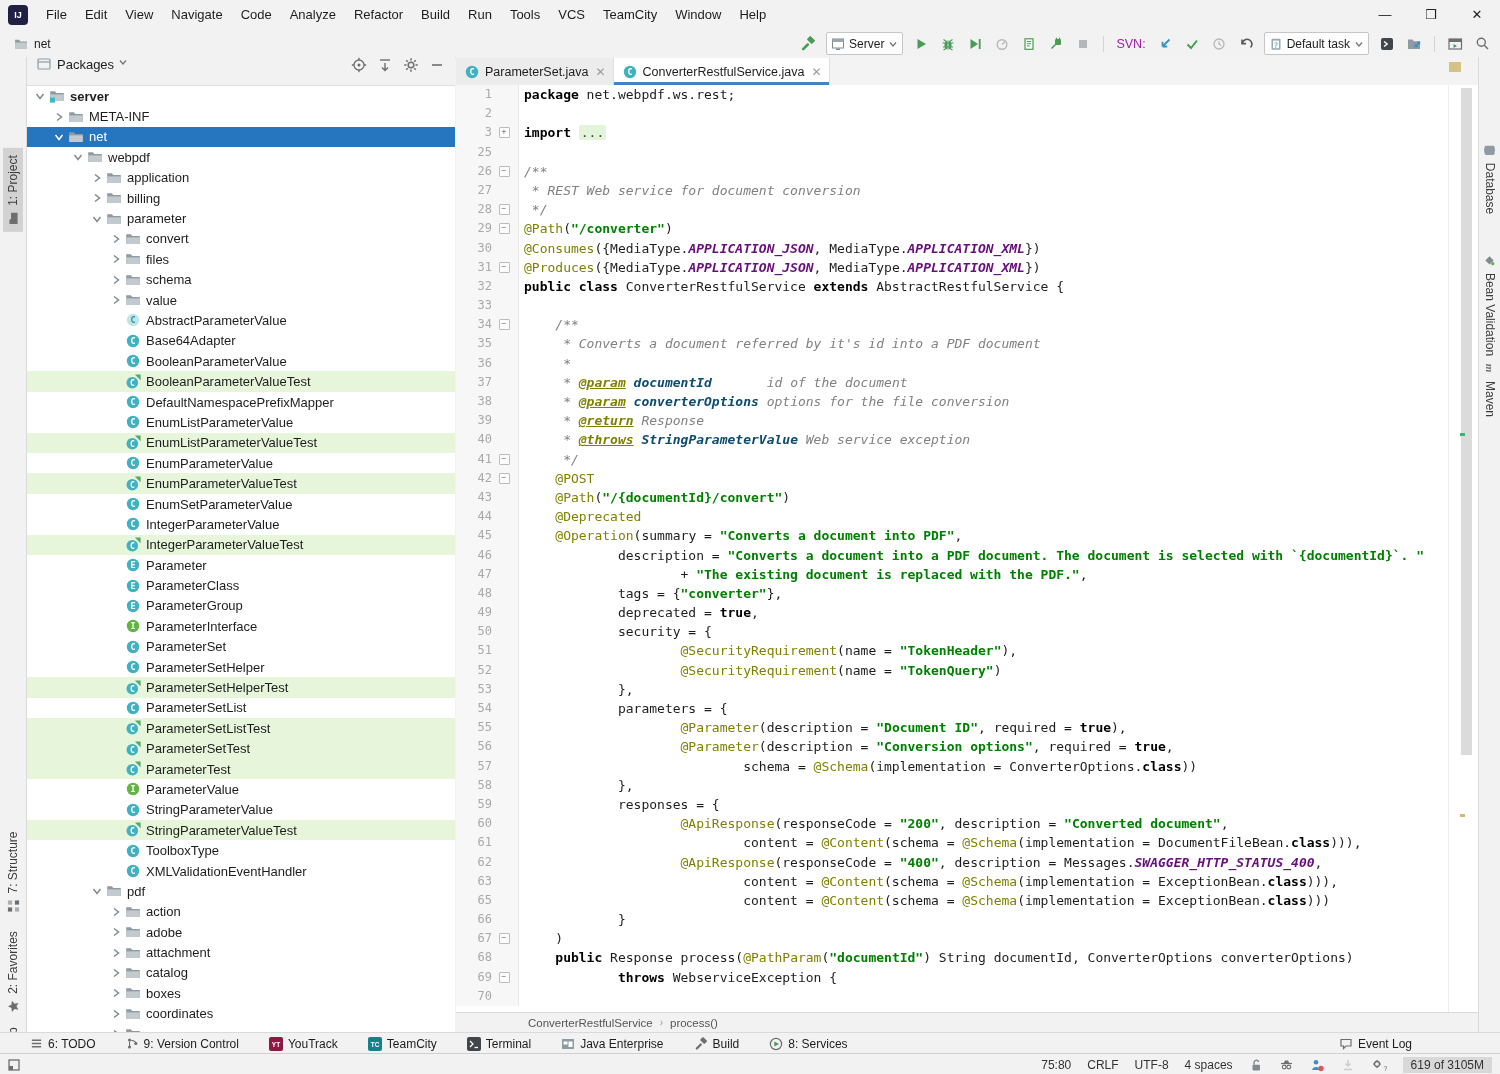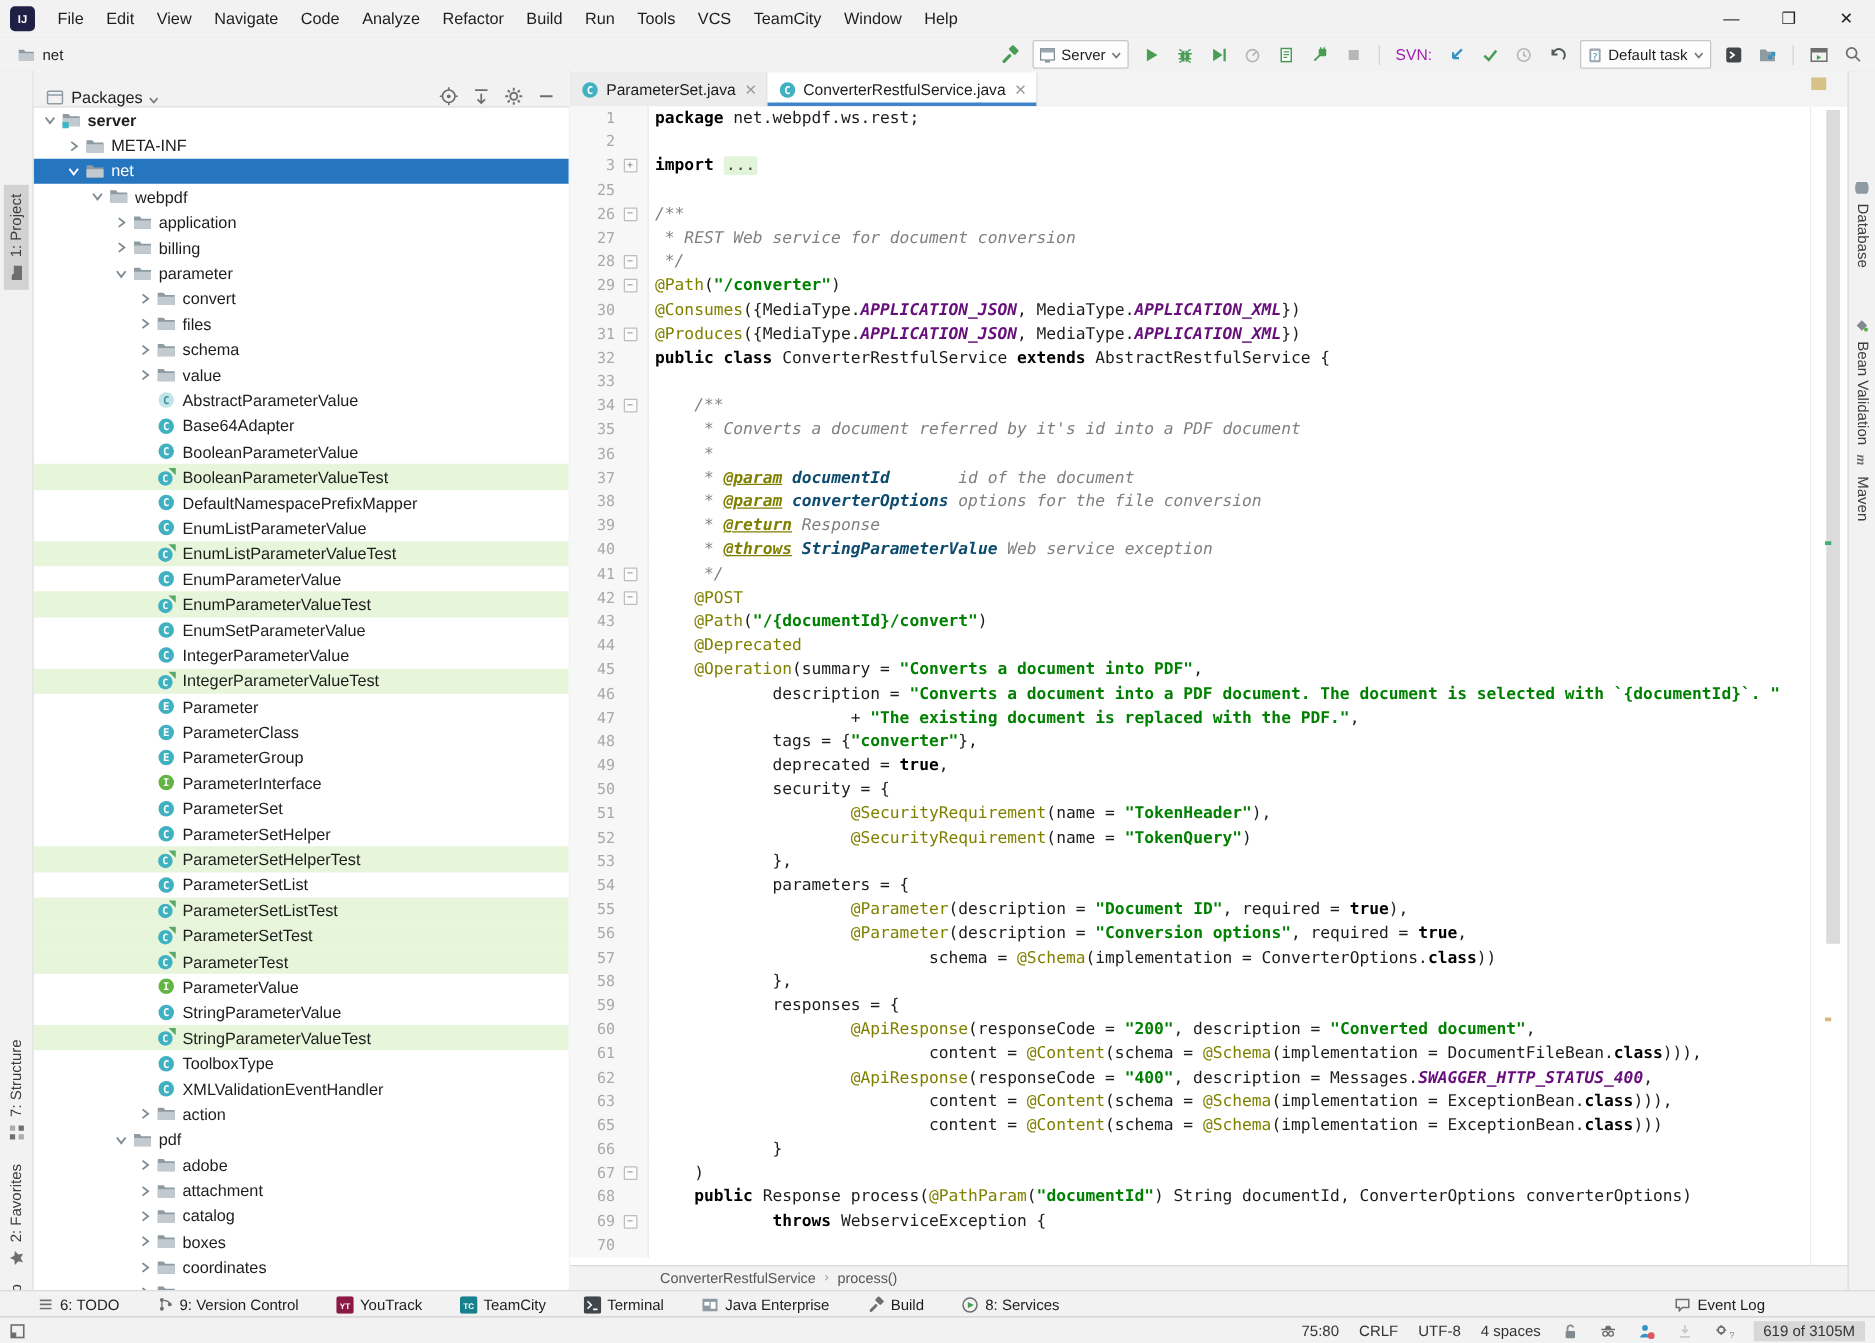--- a/index.html
+++ b/index.html
@@ -41,21 +41,21 @@
   .rot-l{transform:translate(-50%,-50%) rotate(-90deg)}
   .rot-r{transform:translate(-50%,-50%) rotate(90deg)}
 
   
   #right-stripe{position:absolute;left:1478px;top:57px;width:22px;height:975px;background:#F2F2F2;
     border-left:1px solid #DADADA}
 
   
   #project-panel{position:absolute;left:27px;top:57px;width:428px;height:975px;background:#FFFFFF;}
   #project-header{height:28px;background:#F2F2F2;border-bottom:1px solid #E0E0E0;display:flex;
-    align-items:flex-end;font-size:13px;padding-left:10px}
+    align-items:flex-start;font-size:13px;padding-left:10px}
   #project-header .title{margin:0 4px 0 6px}
   #project-header .hdr-icons{margin-left:auto;display:flex;align-items:center;gap:10px;padding-right:10px}
   #tree{position:absolute;left:0;top:29px;right:0;bottom:0;overflow:hidden}
   .trow{height:20.4px;display:flex;align-items:center;font-size:13px;white-space:nowrap;cursor:default}
   .trow .chev{width:15px;display:inline-flex;justify-content:center;flex:none}
   .trow .ic{width:17px;flex:none;justify-content:center}
   .trow .lbl{margin-left:5px}
   .trow.sel{background:#2675BF;color:#fff}
   .trow.sel .chev svg path{stroke:#fff}
   .trow.green{background:#E7F6DB}
@@ -814,46 +814,46 @@
         <span class="chev ic" style="margin-left: 80px;"></span>
         <span class="ic">
           <svg width="16" height="16" viewBox="0 0 16 16">
             <circle cx="8" cy="8" r="6.2" fill="#3FB1C1"></circle>
             <text x="8" y="11" font-size="8.5" font-weight="bold" fill="#fff" text-anchor="middle" font-family="DejaVu Sans Mono, monospace">C</text>
           </svg>
         </span>
         <span class="lbl">XMLValidationEventHandler</span>
       </div>
       <div class="trow">
+        <span class="chev ic" style="margin-left: 61px;">
+          <svg width="14" height="14" viewBox="0 0 14 14">
+            <path d="M3.5 5 7 9.5 10.5 5" stroke="#7F8B91" stroke-width="1.5" fill="none"></path>
+          </svg>
+        </span>
+        <span class="ic">
+          <svg width="16" height="16" viewBox="0 0 16 16">
+            <path d="M1.2 3.2h4.6l1.5 1.8h7.5v8H1.2Z" fill="#8E9BA3"></path>
+            <path d="M1.2 6.4h13.6v6.6H1.2Z" fill="#C2CAD0"></path>
+          </svg>
+        </span>
+        <span class="lbl">pdf</span>
+      </div>
+      <div class="trow">
         <span class="chev ic" style="margin-left: 80px;">
           <svg width="14" height="14" viewBox="0 0 14 14">
             <path d="M5 3.5 9.5 7 5 10.5" stroke="#7F8B91" stroke-width="1.5" fill="none"></path>
           </svg>
         </span>
         <span class="ic">
           <svg width="16" height="16" viewBox="0 0 16 16">
             <path d="M1.2 3.2h4.6l1.5 1.8h7.5v8H1.2Z" fill="#8E9BA3"></path>
             <path d="M1.2 6.4h13.6v6.6H1.2Z" fill="#C2CAD0"></path>
           </svg>
         </span>
         <span class="lbl">action</span>
-      </div>
-      <div class="trow">
-        <span class="chev ic" style="margin-left: 61px;">
-          <svg width="14" height="14" viewBox="0 0 14 14">
-            <path d="M3.5 5 7 9.5 10.5 5" stroke="#7F8B91" stroke-width="1.5" fill="none"></path>
-          </svg>
-        </span>
-        <span class="ic">
-          <svg width="16" height="16" viewBox="0 0 16 16">
-            <path d="M1.2 3.2h4.6l1.5 1.8h7.5v8H1.2Z" fill="#8E9BA3"></path>
-            <path d="M1.2 6.4h13.6v6.6H1.2Z" fill="#C2CAD0"></path>
-          </svg>
-        </span>
-        <span class="lbl">pdf</span>
       </div>
       <div class="trow">
         <span class="chev ic" style="margin-left: 80px;">
           <svg width="14" height="14" viewBox="0 0 14 14">
             <path d="M5 3.5 9.5 7 5 10.5" stroke="#7F8B91" stroke-width="1.5" fill="none"></path>
           </svg>
         </span>
         <span class="ic">
           <svg width="16" height="16" viewBox="0 0 16 16">
             <path d="M1.2 3.2h4.6l1.5 1.8h7.5v8H1.2Z" fill="#8E9BA3"></path>

